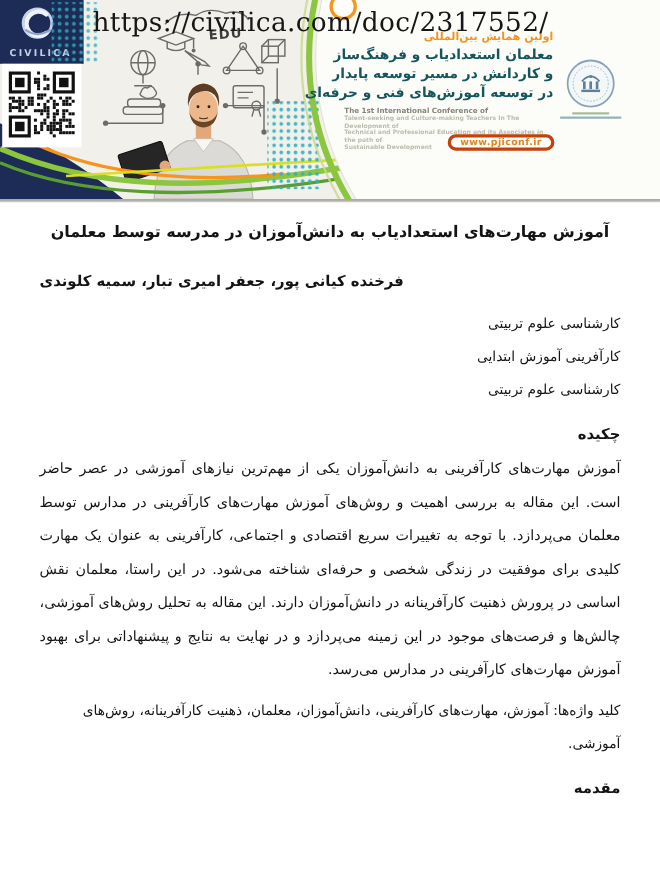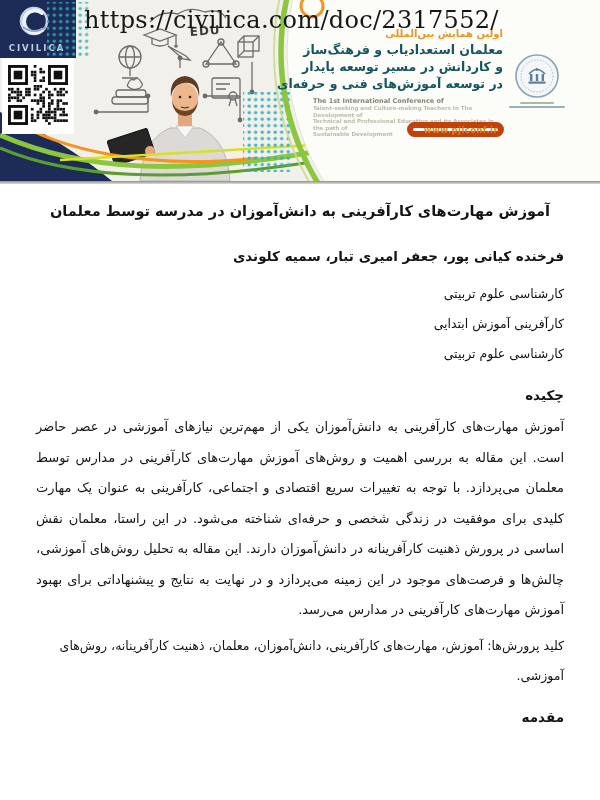--- a/index.html
+++ b/index.html
@@ -13,32 +13,32 @@
     font-size:24px;color:#161616;letter-spacing:.3px;z-index:5;cursor:pointer;}
   .banner-shadow{width:600px;height:3px;background:linear-gradient(#8f8f8b,#dddcd6);}
 
   .conf-block{position:absolute;right:97px;top:28px;width:190px;text-align:right;direction:rtl;z-index:4;}
   .conf-pre{font-size:10px;font-weight:bold;color:#f0941f;margin-bottom:2px;}
   .conf-line{font-size:12.5px;font-weight:bold;color:#14555e;line-height:17px;white-space:nowrap;}
   .conf-en{margin-top:5px;direction:ltr;text-align:left;}
   .conf-en .en1{font-size:6.5px;font-weight:bold;color:#84847a;line-height:8px;}
   .conf-en .en2{font-size:5.5px;font-weight:bold;color:#bcbcac;line-height:6.5px;}
   .site-pill{position:absolute;left:407px;top:122px;width:97px;height:15px;background:#fffefa;
-    border:6px solid #c2410c;border-radius:8px;display:flex;align-items:center;justify-content:flex-end;
+    border:3px solid #c2410c;border-radius:8px;display:flex;align-items:center;justify-content:center;
     font-size:8.5px;font-weight:bold;color:#e0831f;letter-spacing:.4px;z-index:4;}
   .seal{position:absolute;left:514px;top:53px;z-index:4;}
   .seal-caption{position:absolute;left:506px;top:100px;width:62px;z-index:4;}
   .seal-caption .bar{height:2px;background:#8fa38f;opacity:.65;border-radius:1px;margin:2px auto 0;}
   .seal-caption .b1{width:34px;background:#7d9a6b;}
   .seal-caption .b2{width:56px;background:#5e8a93;}
 
   
   .doc{position:relative;padding:0 36px;direction:rtl;color:#141414;}
   .doc-title{font-size:14.5px;font-weight:bold;text-align:center;margin:16px 0 0;line-height:22px;}
-  .doc-authors{font-size:13.5px;font-weight:bold;text-align:right;margin-top:26px;}
+  .doc-authors{font-size:13.5px;font-weight:bold;text-align:left;margin-top:26px;}
   .affils{margin-top:15px;text-align:right;font-size:12.5px;line-height:30px;}
   .sec-heading{font-size:13.5px;font-weight:bold;text-align:right;margin:18px 0 0;}
   .body-text{font-size:13px;line-height:30.5px;text-align:justify;margin:9px 0 0;}
   .keywords{font-size:12.5px;line-height:30px;margin:5px 0 0;text-align:right;}
 </style>
 </head>
 <body>
 
 <div class="page">
 
@@ -307,30 +307,30 @@
       </svg>
     </div>
     <div class="seal-caption">
       <div class="bar b1"></div>
       <div class="bar b2"></div>
     </div>
   </div>
   <div class="banner-shadow"></div>
 
   <div class="doc">
-    <h1 class="doc-title">آموزش مهارت‌های کارآفرینی به دانش‌آموزان در مدرسه توسط معلمان</h1>
+    <h1 class="doc-title">آموزش مهارت‌های استعدادیاب به دانش‌آموزان در مدرسه توسط معلمان</h1>
 
     <div class="doc-authors">فرخنده کیانی پور، جعفر امیری تبار، سمیه کلوندی</div>
 
     <div class="affils">
       <div>کارشناسی علوم تربیتی</div>
       <div>کارآفرینی آموزش ابتدایی</div>
       <div>کارشناسی علوم تربیتی</div>
     </div>
 
     <h2 class="sec-heading">چکیده</h2>
     <p class="body-text">آموزش مهارت‌های کارآفرینی به دانش‌آموزان یکی از مهم‌ترین نیازهای آموزشی در عصر حاضر است. این مقاله به بررسی اهمیت و روش‌های آموزش مهارت‌های کارآفرینی در مدارس توسط معلمان می‌پردازد. با توجه به تغییرات سریع اقتصادی و اجتماعی، کارآفرینی به عنوان یک مهارت کلیدی برای موفقیت در زندگی شخصی و حرفه‌ای شناخته می‌شود. در این راستا، معلمان نقش اساسی در پرورش ذهنیت کارآفرینانه در دانش‌آموزان دارند. این مقاله به تحلیل روش‌های آموزشی، چالش‌ها و فرصت‌های موجود در این زمینه می‌پردازد و در نهایت به نتایج و پیشنهاداتی برای بهبود آموزش مهارت‌های کارآفرینی در مدارس می‌رسد.</p>
 
-    <p class="keywords"><span>کلید پرورش‌ها:</span><span> آموزش، مهارت‌های کارآفرینی، دانش‌آموزان، معلمان، ذهنیت کارآفرینانه، روش‌های آموزشی.</span></p>
+    <p class="keywords"><span>کلید واژه‌ها:</span><span> آموزش، مهارت‌های کارآفرینی، دانش‌آموزان، معلمان، ذهنیت کارآفرینانه، روش‌های آموزشی.</span></p>
 
     <h2 class="sec-heading">مقدمه</h2>
   </div>
 </div>
 
 </body></html>

